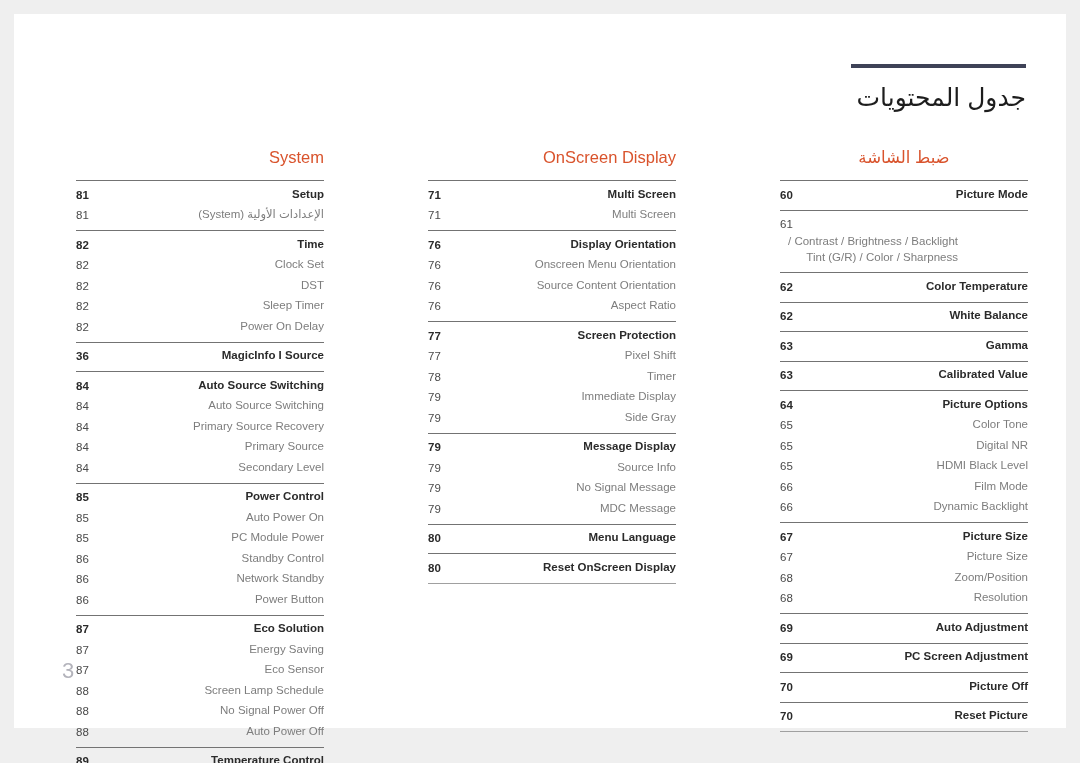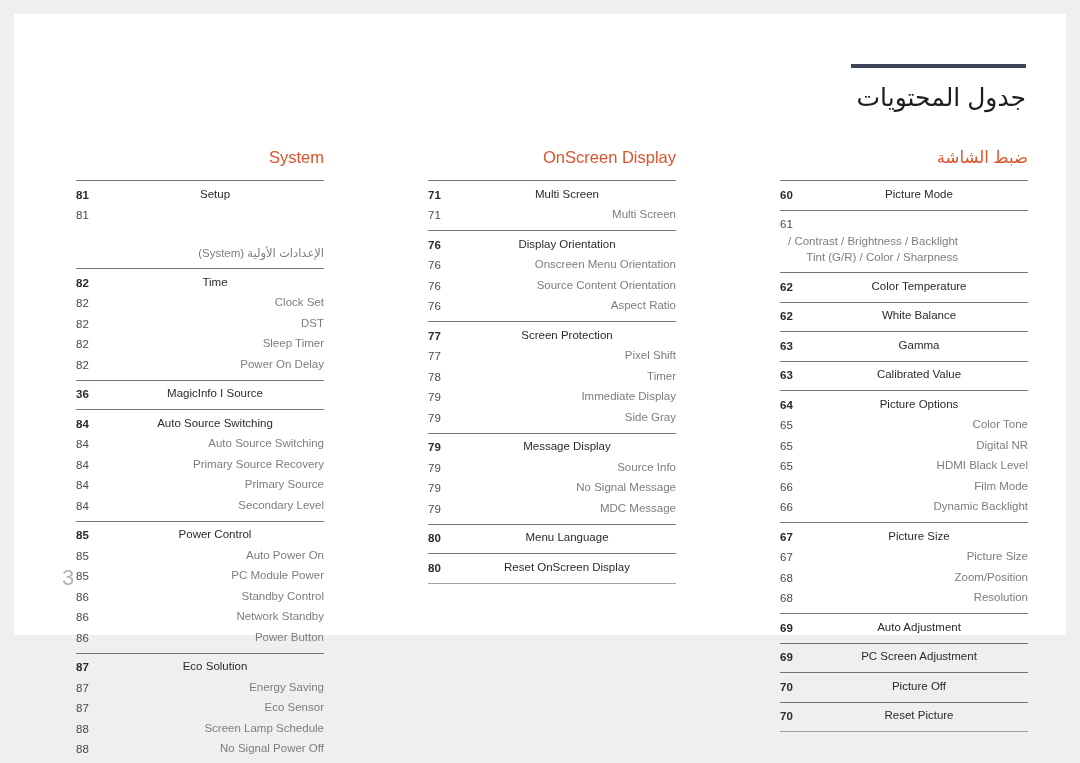--- a/index.html
+++ b/index.html
@@ -12,21 +12,21 @@
     background: #efefef;
     font-family: "Liberation Sans", "DejaVu Sans", sans-serif;
     overflow: hidden;
   }
 
   .page {
     position: absolute;
     left: 14px;
     top: 14px;
     width: 1052px;
-    height: 621px;
+    height: 714px;
     background: #ffffff;
   }
 
   
   .doc-header {
     position: absolute;
     right: 40px;
     top: 50px;
     width: 300px;
     text-align: right;
@@ -60,21 +60,21 @@
     top: 0;
     width: 248px;
   }
   .col-right  { right: 38px; }
   .col-middle { right: 390px; margin-left: 16px; }
   .col-left   { right: 742px; }
 
   .col-heading {
     color: #d9532c;
     font-size: 16.5px;
-    text-align: right;
+    text-align: center;
     direction: rtl;
     height: 26px;
     line-height: 22px;
     margin-bottom: 8px;
     white-space: nowrap;
   }
   .col-heading.ltr { direction: ltr; text-align: right; }
 
   
   .toc-group {
@@ -106,35 +106,33 @@
   .toc-label {
     flex: 1 1 auto;
     text-align: right;
     font-size: 11.5px;
     color: #7d7d7d;
     padding-left: 8px;
     white-space: pre-line;
   }
   .toc-row.head .toc-label {
     color: #2b2b2b;
-    font-weight: normal;
-    text-align: center;
+    font-weight: bold;
   }
   .toc-row.head .toc-page {
     color: #2b2b2b;
     font-weight: bold;
   }
   .toc-row.multiline {
     align-items: flex-start;
     flex-direction: column;
   }
   .toc-label.rtl {
     direction: rtl;
     unicode-bidi: isolate;
-    margin-top: 39px;
   }
 
   
   .page-number {
     position: absolute;
     left: 48px;
     bottom: 44px;
     font-size: 22px;
     color: #b3b3bb;
     direction: ltr;

